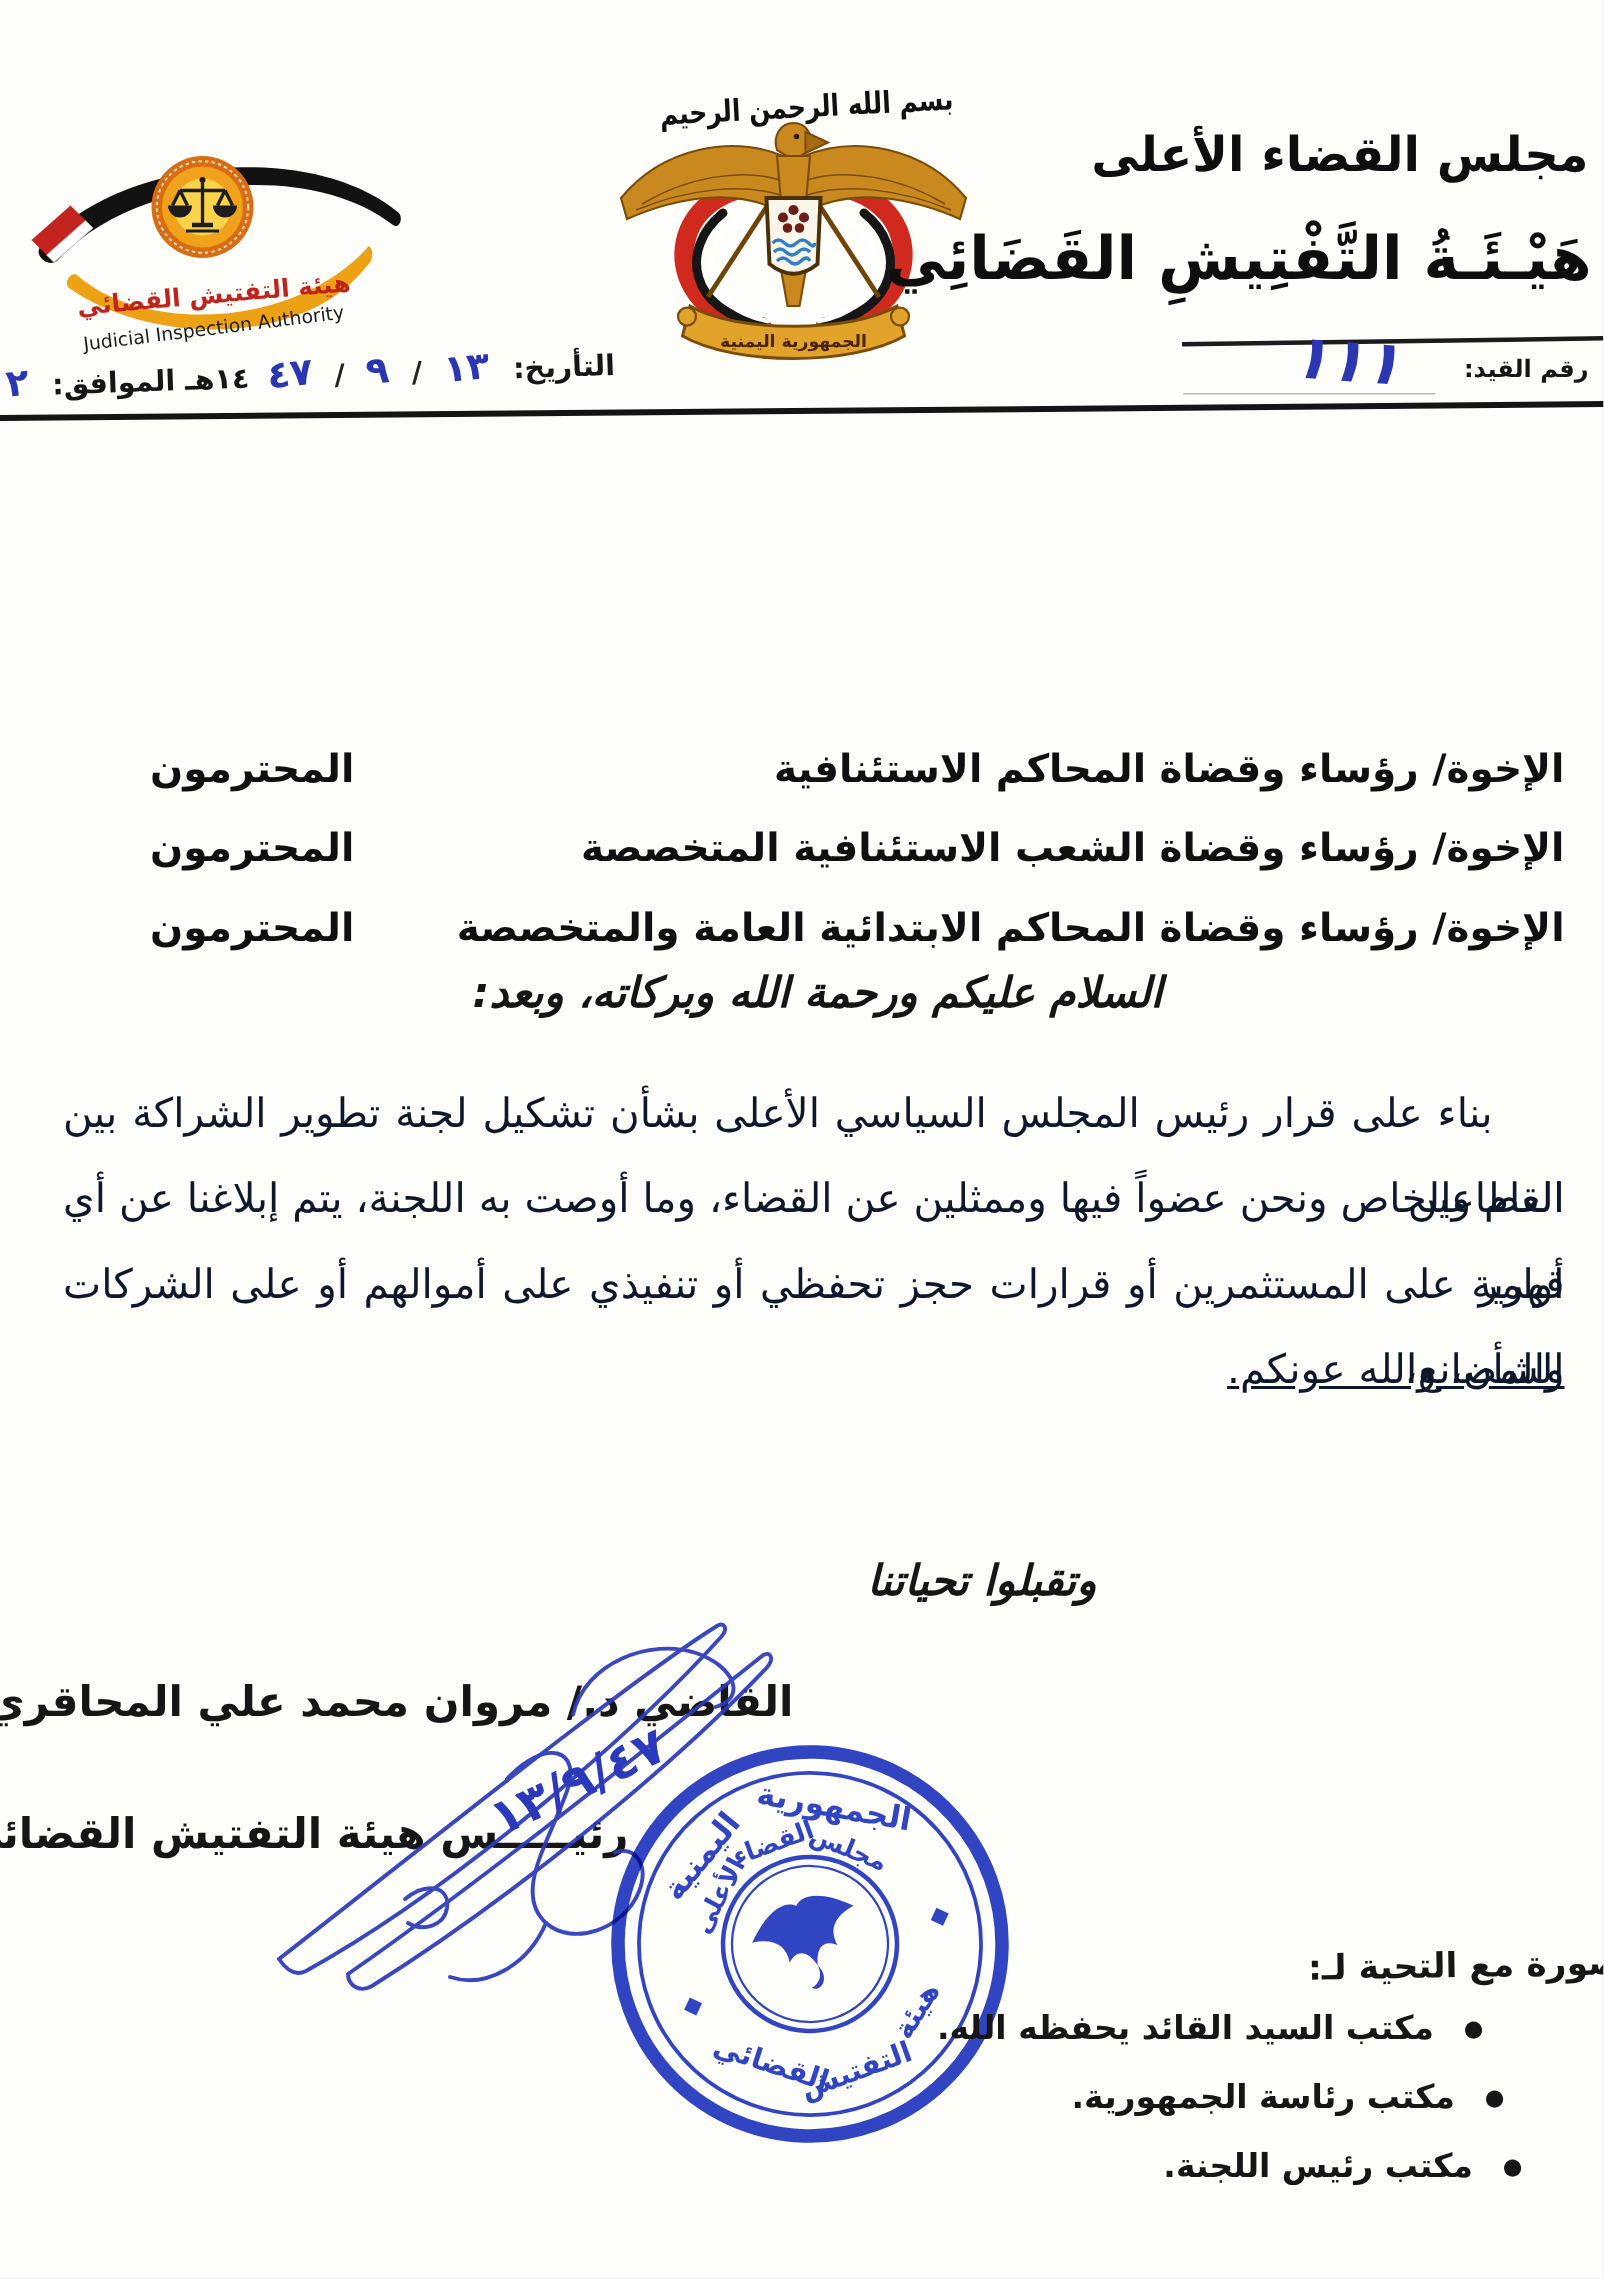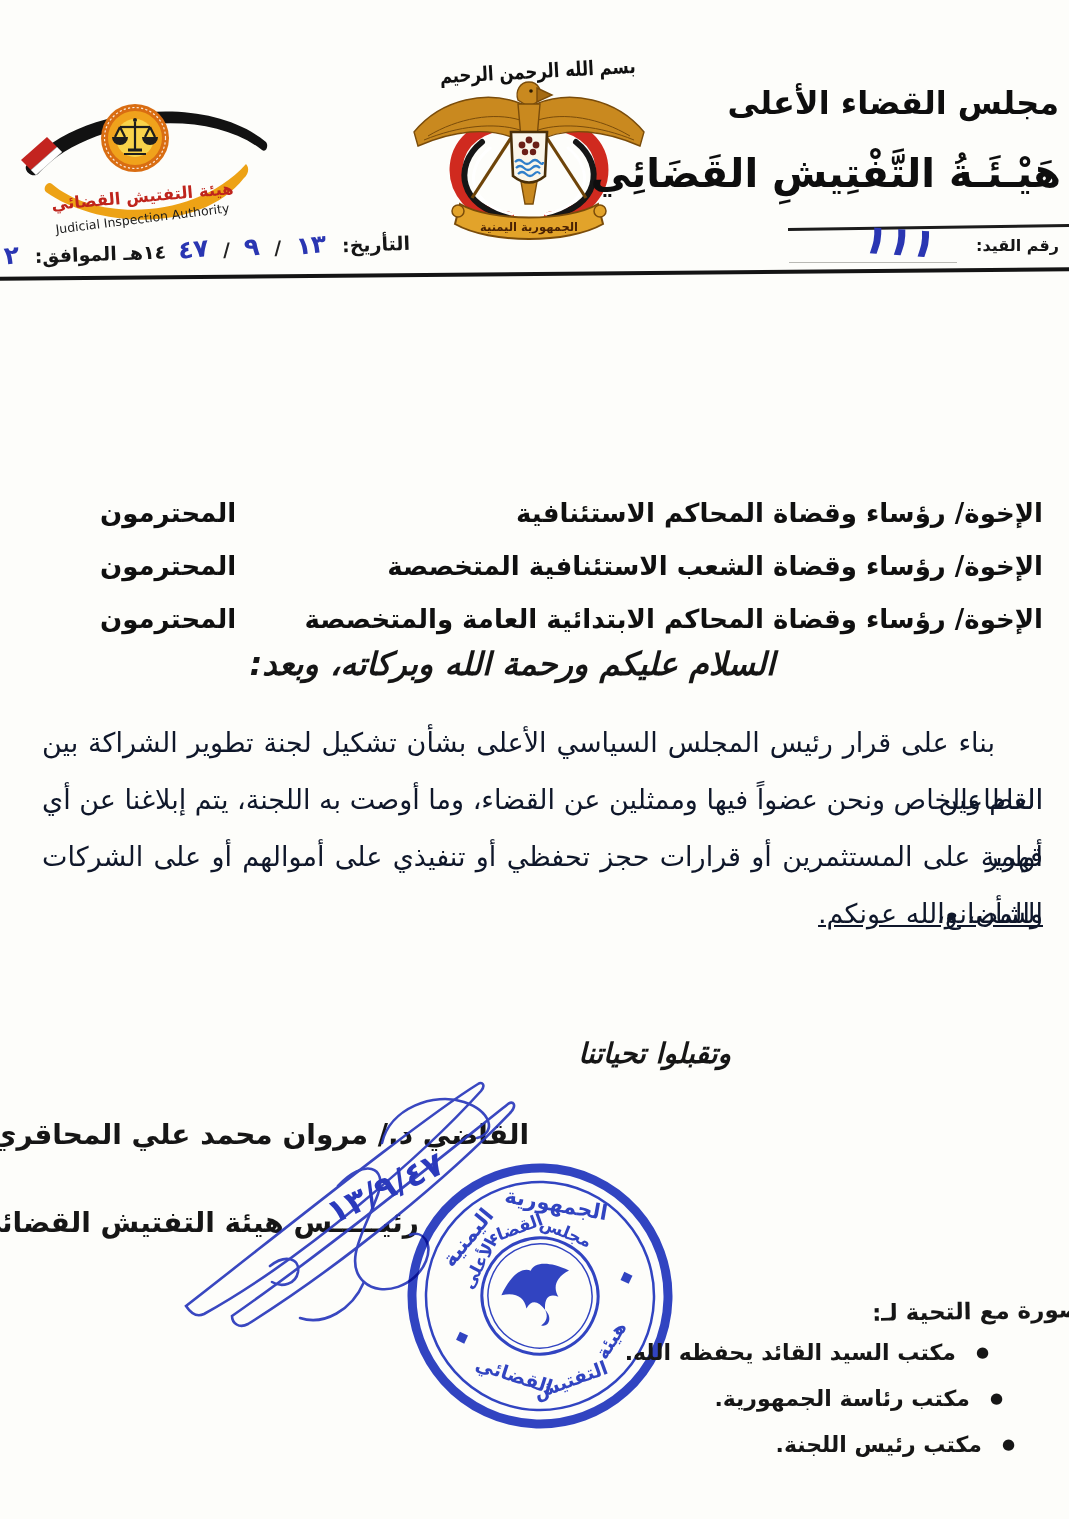--- a/index.html
+++ b/index.html
@@ -30,21 +30,21 @@
   .date-line .lbl{margin-left:4px;}
   
   .separator{left:-4px;top:272px;width:1080px;height:4px;background:#141414;transform:rotate(-0.5deg);}
   
   .recipient-row{
     left:100px;right:26px;display:flex;justify-content:space-between;align-items:baseline;
     font-size:26px;font-weight:bold;color:#101010;white-space:nowrap;
   }
   .row-1{top:498px;} .row-2{top:551px;} .row-3{top:604px;}
   
-  .salutation{right:294px;top:645px;font-size:32px;font-weight:bold;font-style:italic;color:#151515;}
+  .salutation{right:294px;top:645px;font-size:28px;font-weight:bold;font-style:italic;color:#151515;}
   .body-block{left:26px;right:26px;top:714px;font-size:27px;color:#0f172a;margin-left:16px;}
   .body-line{line-height:57px;height:57px;text-align:justify;text-align-last:justify;white-space:normal;}
   .body-line.first{text-indent:48px;}
   .body-line.last{text-align:right;text-align-last:right;text-decoration:underline;}
   .closing{right:338px;top:1037px;font-size:28px;font-weight:bold;font-style:italic;}
   
   .sig-name{right:540px;top:1118px;font-size:28px;font-weight:bold;white-space:nowrap;}
   .sig-title{right:650px;top:1206px;font-size:28px;font-weight:bold;white-space:nowrap;}
   .sig-svg{left:120px;top:1058px;}
   .stamp-svg{left:394px;top:1150px;mix-blend-mode:multiply;opacity:.94;}

